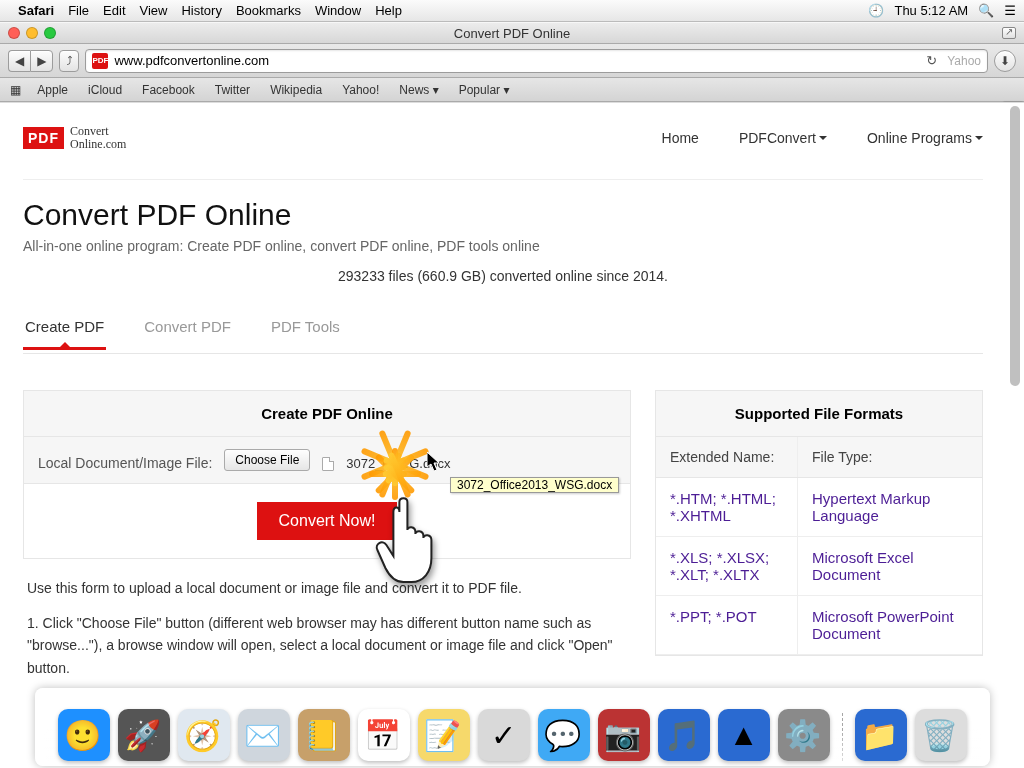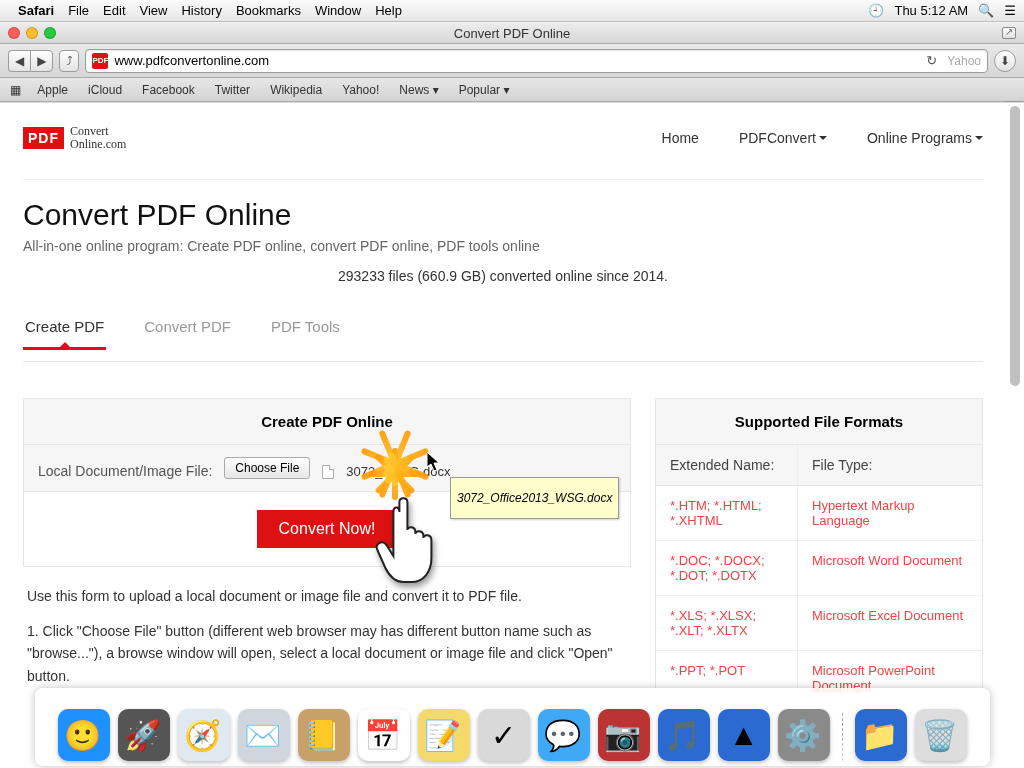--- a/index.html
+++ b/index.html
@@ -51,47 +51,47 @@
 .logo-text { font-size:12px; line-height:1.1; color:#333; font-family: Georgia, serif; }
 .navmenu { margin-left:auto; display:flex; gap:40px; font-size:14px; color:#333; }
 .navmenu span { display:flex; align-items:center; gap:3px; }
 .caret-down::after { content:""; border:4px solid transparent; border-top-color:#333; display:inline-block; margin-top:3px; }
 
 .hr { border-top:1px solid #eee; margin-bottom:18px; }
 h1 { font-size:30px; font-weight:300; color:#111; font-family:"Helvetica Neue",Arial,sans-serif; }
 .sub { color:#666; font-size:14px; margin-top:6px; margin-bottom:14px; }
 .stats { text-align:center; color:#333; font-size:14px; margin-bottom:26px; }
 
-.tabs { display:flex; gap:36px; border-bottom:1px solid #e6e6e6; padding-bottom:12px; }
+.tabs { display:flex; gap:36px; border-bottom:1px solid #e6e6e6; padding-bottom:4px; }
 .tab { padding:8px 2px 14px; font-size:15px; color:#999; position:relative; }
 .tab.active { color:#333; }
 .tab.active::after { content:""; position:absolute; left:0; right:0; bottom:-1px; height:3px; background:#d11; }
 .tab.active::before { content:""; position:absolute; left:50%; margin-left:-5px; bottom:-1px; width:0; height:0; border:5px solid transparent; border-bottom-color:#d11; transform:translateY(-3px);}
 
 .cols { display:flex; gap:24px; margin-top:36px; align-items:flex-start; }
 .card { border:1px solid #e6e6e6; }
 .card-left { flex:1; }
 .card-right { width:328px; }
 .card-h { background:#f6f6f6; text-align:center; padding:14px; font-weight:bold; font-size:15px; border-bottom:1px solid #e6e6e6; }
 .form-row { display:flex; align-items:flex-end; padding:12px 14px; gap:12px; background:#f6f6f6; border-bottom:1px solid #e6e6e6; }
 .form-row label { color:#555; font-size:14px; }
 .choose { background:linear-gradient(#fefefe,#e6e6e6); border:1px solid #aaa; border-radius:3px; padding:3px 10px; font-size:12px; }
 .file-icon { width:12px; height:14px; border:1px solid #aaa; border-radius:1px; display:inline-block; position:relative; background:#fff; }
 .file-icon::after { content:""; position:absolute; top:-1px; right:-1px; width:4px; height:4px; background:#f6f6f6; border-left:1px solid #aaa; border-bottom:1px solid #aaa; }
 .filename { font-size:13px; color:#333; }
-.tooltip { position:absolute; background:#ffffcc; border:1px solid #999; padding:13px 6px; font-size:12px; white-space:nowrap; box-shadow:1px 1px 2px rgba(0,0,0,.2); z-index:50;font-style:italic; }
+.tooltip { position:absolute; background:#ffffcc; border:1px solid #999; padding:0 6px; font-size:12px; white-space:nowrap; box-shadow:1px 1px 2px rgba(0,0,0,.2); z-index:50; }
 .convert-row { padding:18px; text-align:center; position:relative; }
 .convert-btn { background:#d11; color:#fff; border:none; padding:10px 22px; font-size:16px; cursor:pointer; }
 .desc { padding:0 4px; margin-top:18px; font-size:14px; color:#333; line-height:1.6; }
 .desc p { margin-bottom:12px; }
 
 .fmt-head { display:flex; background:#f6f6f6; border-bottom:1px solid #e6e6e6; }
 .fmt-head div { padding:12px 14px; font-size:14px; color:#444; }
 .fmt-row { display:flex; border-bottom:1px solid #eee; }
-.fmt-row div { padding:12px 14px; font-size:13px; color:#ef4444; }
+.fmt-row div { padding:12px 14px; font-size:15px; color:#4c1d95; }
 .fmt-c1 { width:142px; border-right:1px solid #eee; }
 .fmt-c2 { flex:1; }
 
 
 .vscroll { position:absolute; right:2px; top:106px; width:14px; height:576px; }
 .vscroll .track { width:10px; height:100%; margin:0 auto; }
 .vscroll .thumb { width:10px; height:280px; background:#c0c0c0; border-radius:6px; margin-top:0; }
 
 
 .cursor-arrow { position:absolute; z-index:60; font-size:16px; color:#000; }
@@ -224,24 +224,20 @@
       <div class="card card-right">
         <div class="card-h">Supported File Formats</div>
         <div class="fmt-head">
           <div class="fmt-c1">Extended Name:</div>
           <div class="fmt-c2">File Type:</div>
         </div>
         <div id="fmt-rows">
               <div class="fmt-row">
                 <div class="fmt-c1">*.HTM; *.HTML; *.XHTML</div>
                 <div class="fmt-c2">Hypertext Markup Language</div>
-              </div>
-              <div class="fmt-row">
-                <div class="fmt-c1">*.DOC; *.DOCX; *.DOT; *.DOTX</div>
-                <div class="fmt-c2">Microsoft Word Document</div>
               </div>
               <div class="fmt-row">
                 <div class="fmt-c1">*.XLS; *.XLSX; *.XLT; *.XLTX</div>
                 <div class="fmt-c2">Microsoft Excel Document</div>
               </div>
               <div class="fmt-row">
                 <div class="fmt-c1">*.PPT; *.POT</div>
                 <div class="fmt-c2">Microsoft PowerPoint Document</div>
               </div>
             </div>

